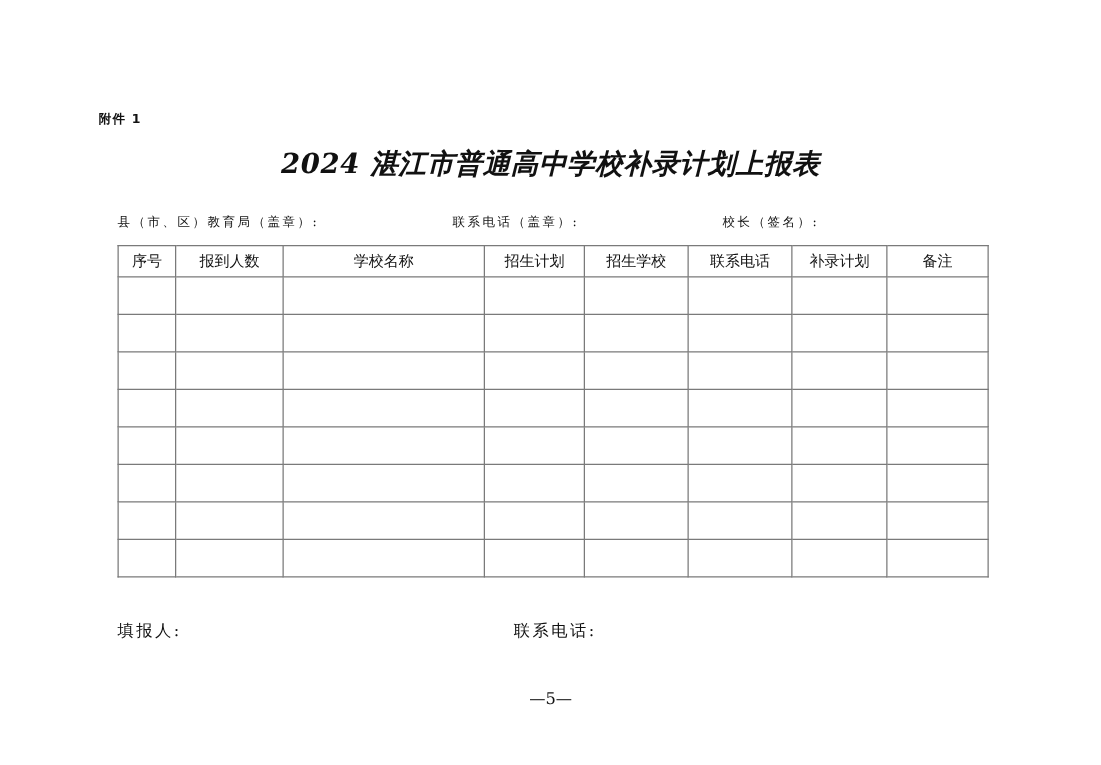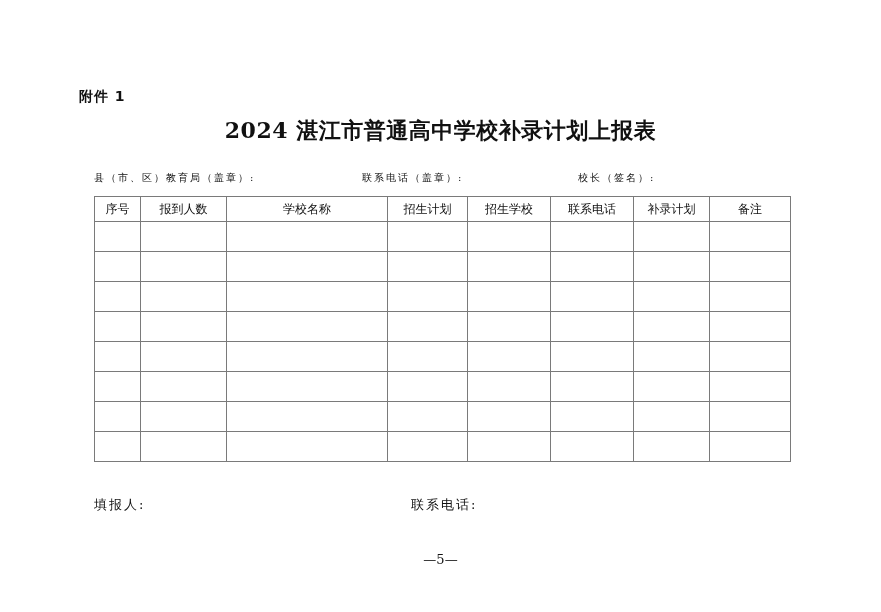--- a/index.html
+++ b/index.html
@@ -1,18 +1,18 @@
 <!DOCTYPE html>
 <html><head>
 <meta charset="utf-8">
 <style>
   html, body { margin: 0; padding: 0; background: #ffffff; }
   body { width: 881px; height: 612px; position: relative; overflow: hidden; color: #111; }
-  .attach { position: absolute; left: 79px; top: 88px; font-family: "DejaVu Sans", sans-serif; font-size: 14px; font-weight: bold; letter-spacing: 1px; }
-  .title { position: absolute; left: 0; width: 881px; top: 116px; text-align: center; font-family: "DejaVu Serif", serif; font-size: 22px; font-weight: bold; letter-spacing: 0.5px; }
+  .attach { position: absolute; left: 79px; top: 88px; font-family: "DejaVu Sans", sans-serif; font-size: 10px; font-weight: bold; letter-spacing: 1px; }
+  .title { position: absolute; left: 0; width: 881px; top: 116px; text-align: center; font-family: "DejaVu Serif", serif; font-size: 22px; font-weight: bold; letter-spacing: 0.5px; font-style: italic; }
   .sig { position: absolute; top: 171px; font-family: "DejaVu Serif", serif; font-size: 10px; letter-spacing: 2px; }
   table.form { position: absolute; left: 94px; top: 196px; border-collapse: collapse; table-layout: fixed; padding-left: 20px; }
   table.form th, table.form td { border: 1px solid #7a7a7a; padding: 0; font-family: "DejaVu Sans", sans-serif; font-size: 12px; font-weight: normal; text-align: center; }
   table.form th { height: 24px; }
   table.form td { height: 29px; }
   .footer { position: absolute; top: 496px; font-family: "DejaVu Serif", serif; font-size: 13px; letter-spacing: 2px; }
   .page { position: absolute; left: 0; width: 881px; top: 552px; text-align: center; font-family: "DejaVu Serif", serif; font-size: 13px; }
 </style>
 </head>
 <body>

